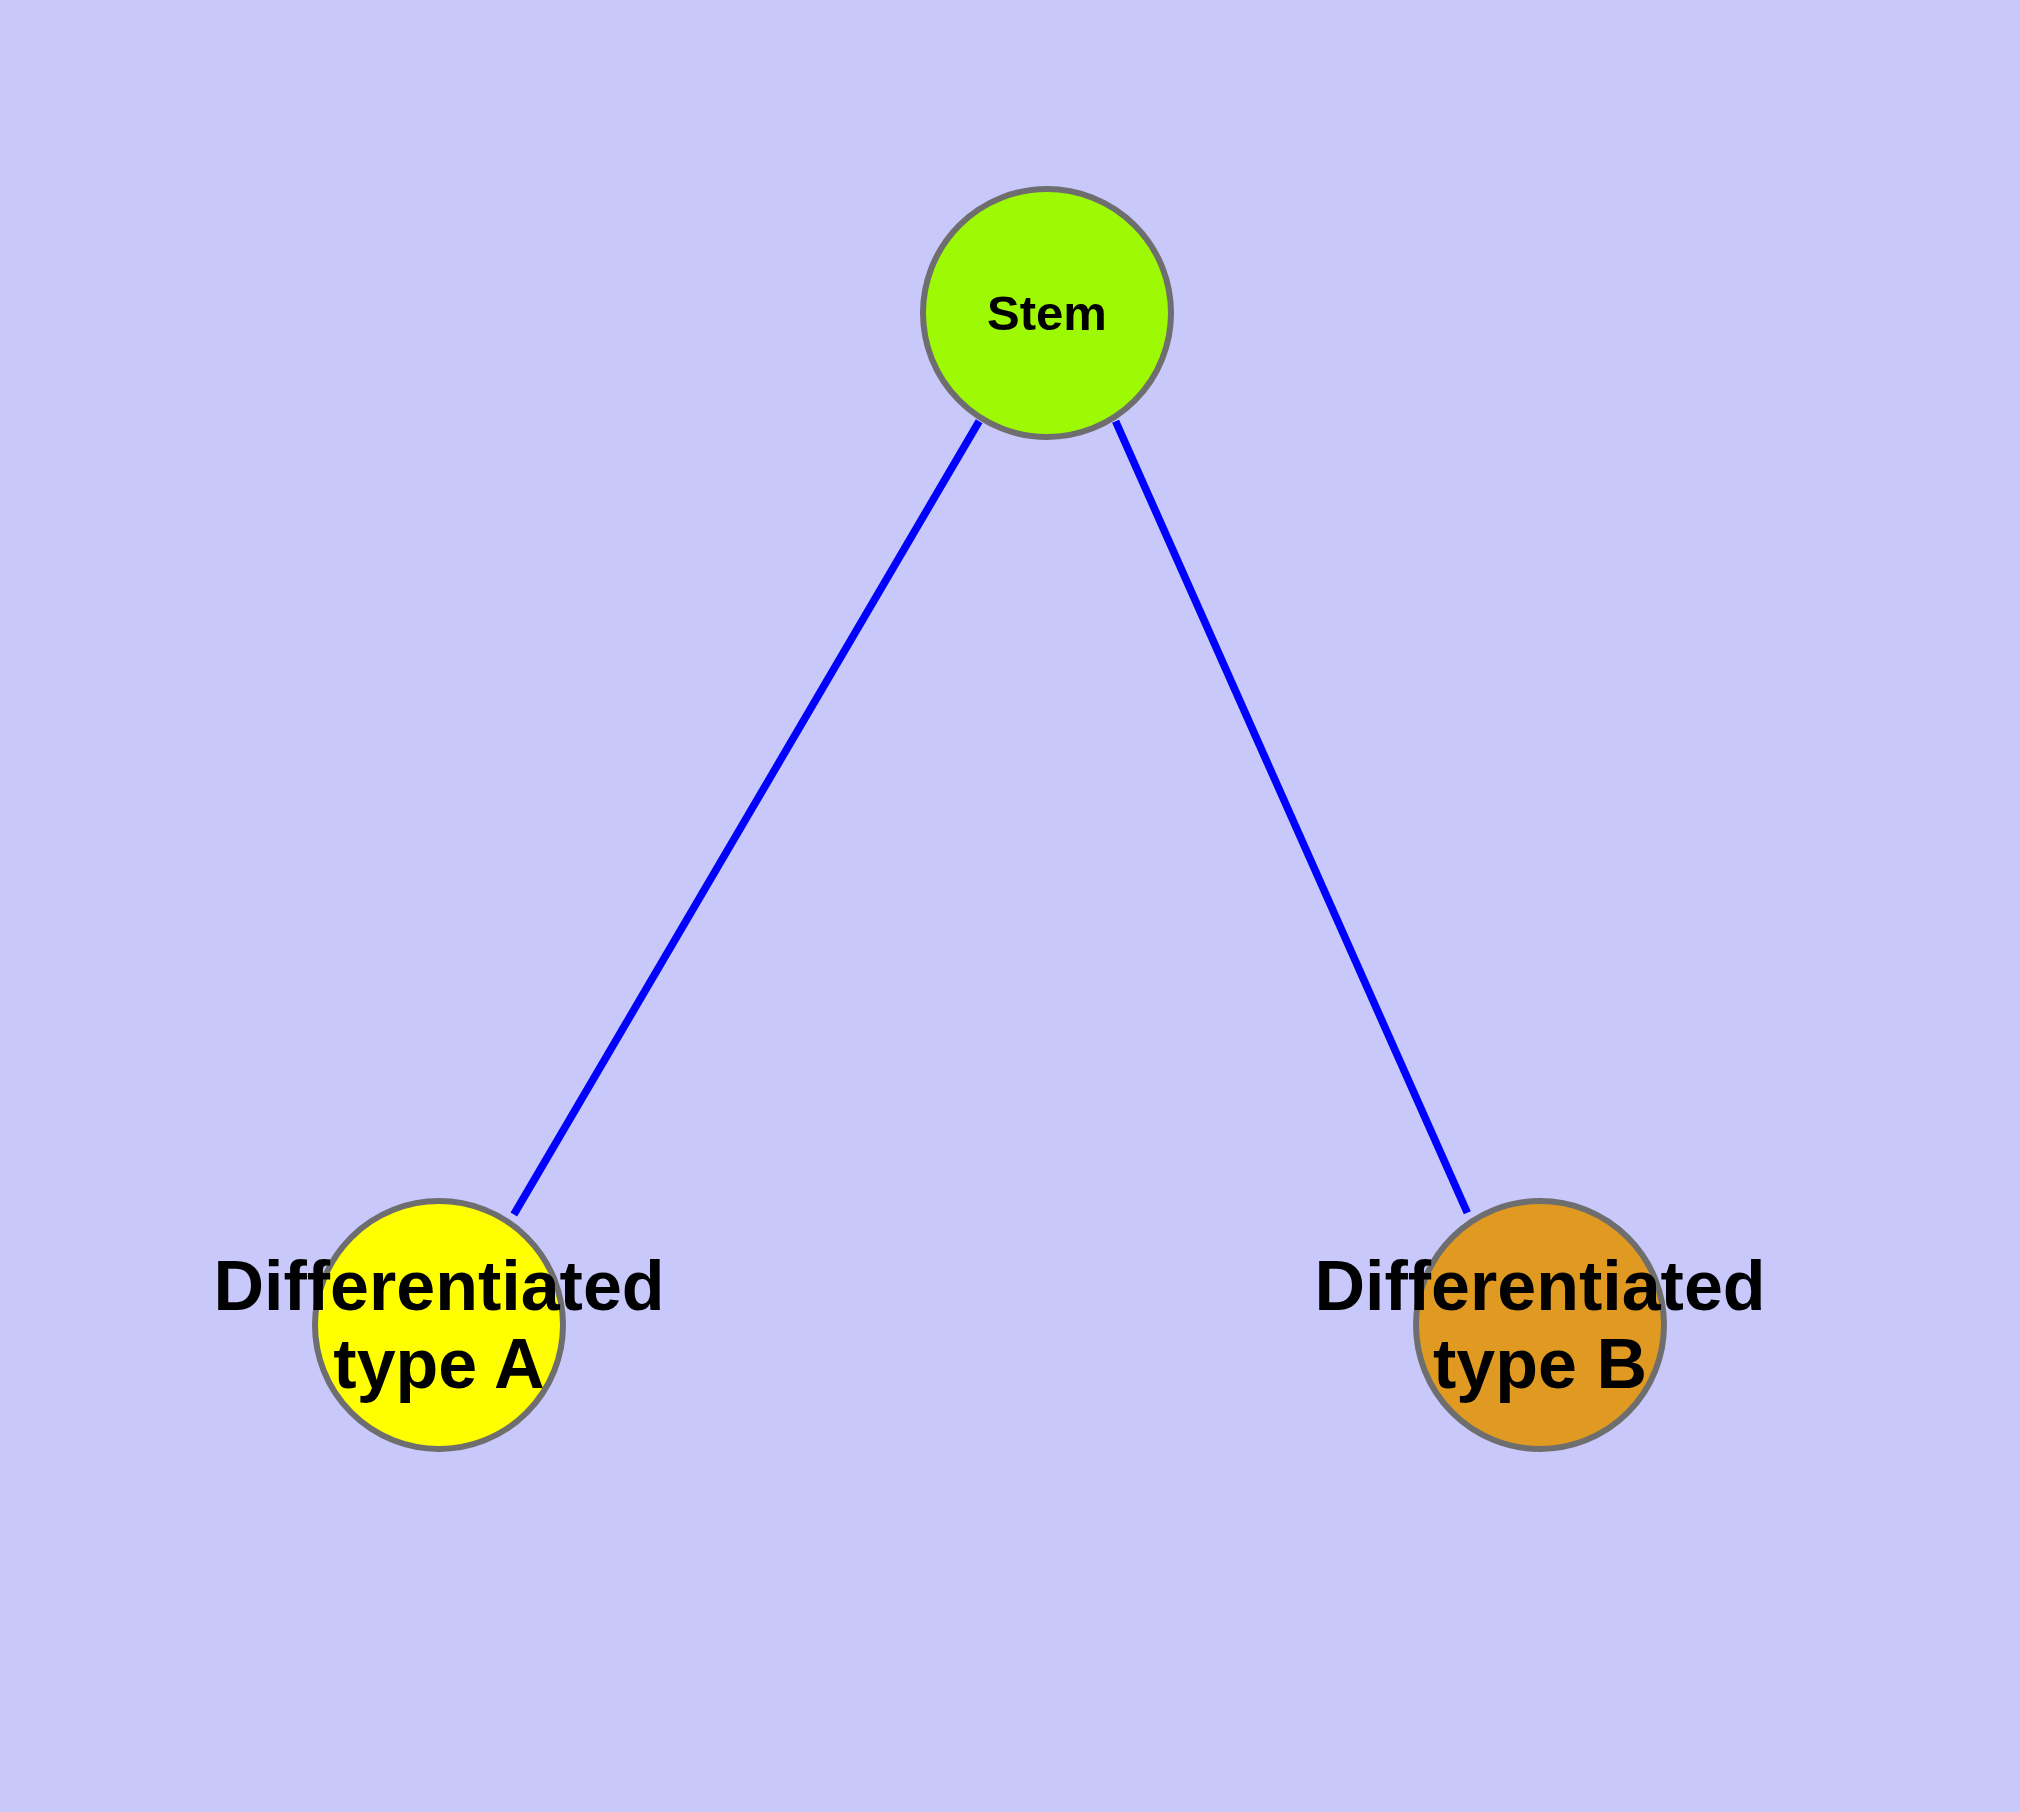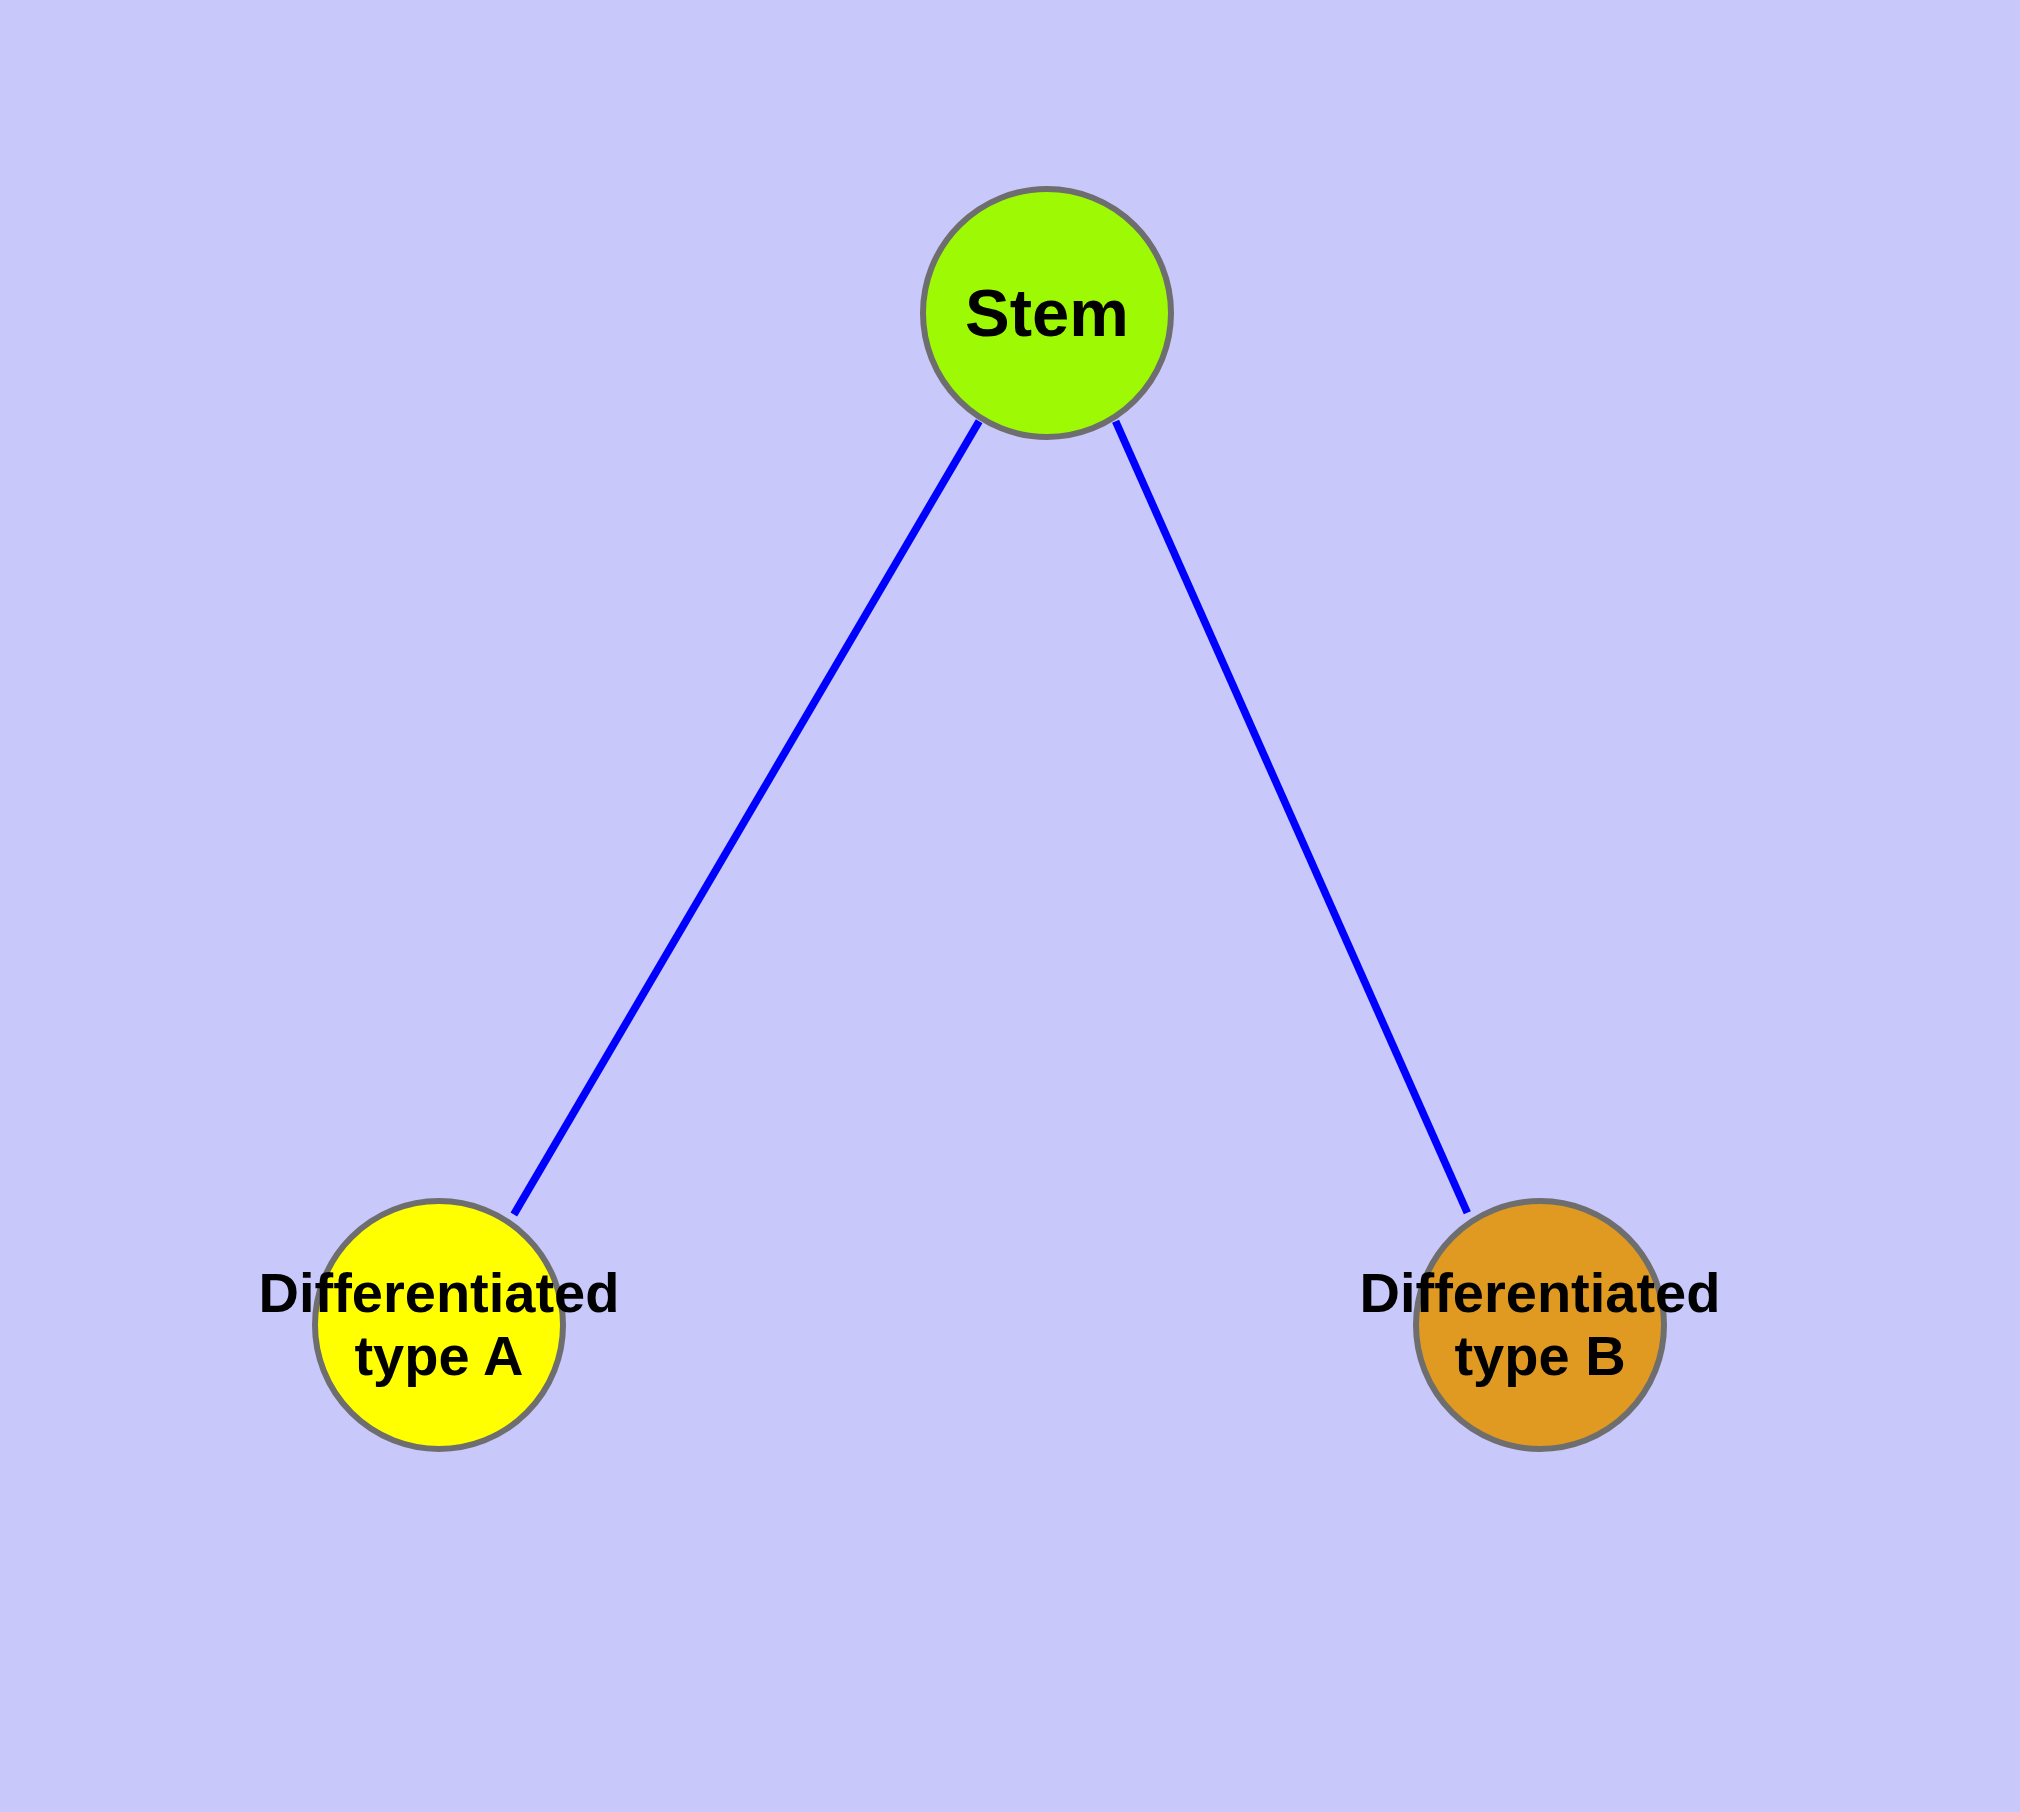--- a/index.html
+++ b/index.html
@@ -40,31 +40,31 @@
   .node-label {
     position: absolute;
     left: 50%;
     top: 50%;
     transform: translate(-50%, -50%);
     white-space: pre;
     text-align: center;
     color: #000000;
     font-family: "Liberation Sans", sans-serif;
     font-weight: bold;
-    font-size: 56px;
+    font-size: 70px;
     line-height: 1.12;
     pointer-events: none;
   }
   #node-stem {
     left: 920px;
     top: 186px;
     background: #9efa04;
   }
   #node-stem .node-label {
-    font-size: 67px;
+    font-size: 49px;
   }
   #node-diff-a {
     left: 312px;
     top: 1198px;
     background: #ffff00;
   }
   #node-diff-b {
     left: 1413px;
     top: 1198px;
     background: #e09a22;

